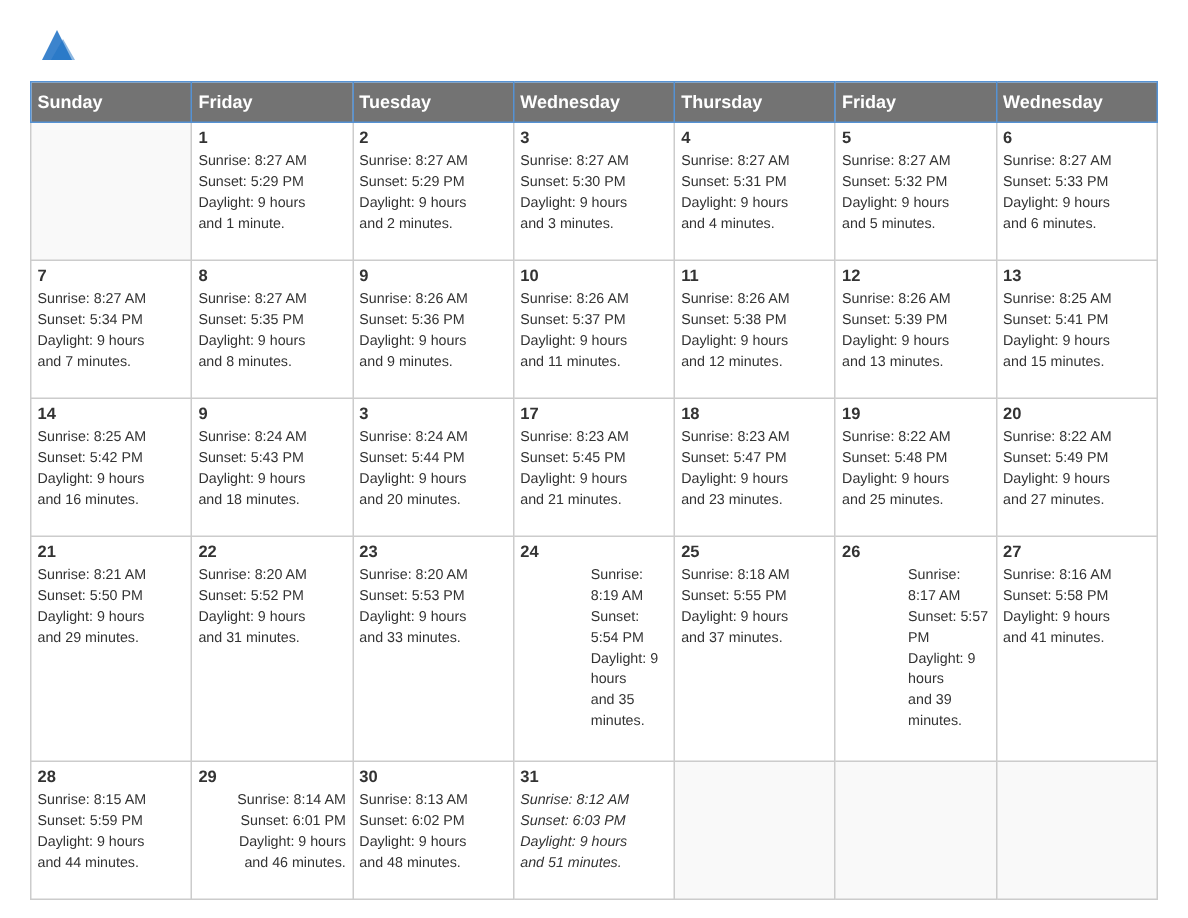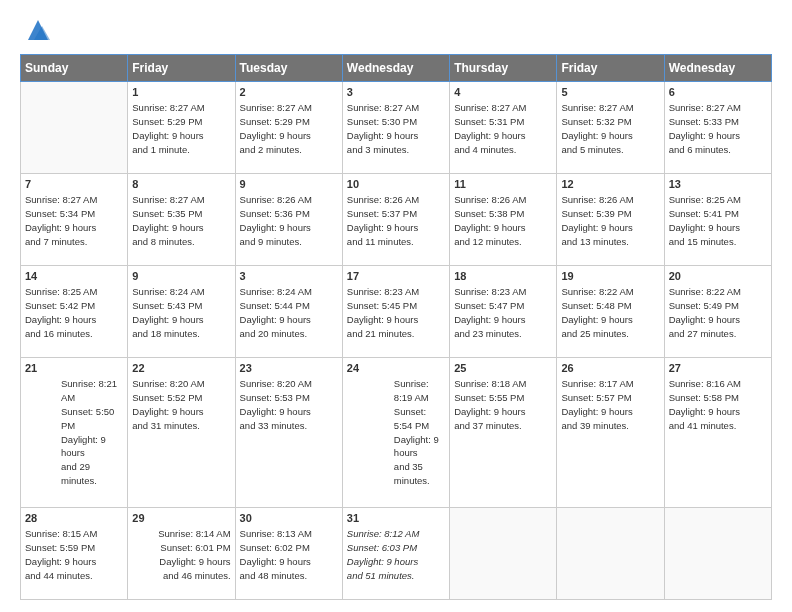--- a/index.html
+++ b/index.html
@@ -273,21 +273,21 @@
             <span class="day-num">20</span>
             <div class="day-info" style="white-space: pre-line;">Sunrise: 8:22 AM
 Sunset: 5:49 PM
 Daylight: 9 hours
 and 27 minutes.</div>
           </td>
         </tr>
         <tr>
           <td>
             <span class="day-num">21</span>
-            <div class="day-info" style="white-space: pre-line; margin-left: 36px;">Sunrise: 8:21 AM
+            <div class="day-info" style="white-space: pre-line;">Sunrise: 8:21 AM
 Sunset: 5:50 PM
 Daylight: 9 hours
 and 29 minutes.</div>
           </td>
           <td>
             <span class="day-num">22</span>
             <div class="day-info" style="white-space: pre-line;">Sunrise: 8:20 AM
 Sunset: 5:52 PM
 Daylight: 9 hours
 and 31 minutes.</div>
@@ -308,21 +308,21 @@
           </td>
           <td>
             <span class="day-num">25</span>
             <div class="day-info" style="white-space: pre-line;">Sunrise: 8:18 AM
 Sunset: 5:55 PM
 Daylight: 9 hours
 and 37 minutes.</div>
           </td>
           <td>
             <span class="day-num">26</span>
-            <div class="day-info" style="white-space: pre-line;">Sunrise: 8:17 AM
+            <div class="day-info" style="white-space: pre-line; margin-left: 44px;">Sunrise: 8:17 AM
 Sunset: 5:57 PM
 Daylight: 9 hours
 and 39 minutes.</div>
           </td>
           <td>
             <span class="day-num">27</span>
             <div class="day-info" style="white-space: pre-line;">Sunrise: 8:16 AM
 Sunset: 5:58 PM
 Daylight: 9 hours
 and 41 minutes.</div>

